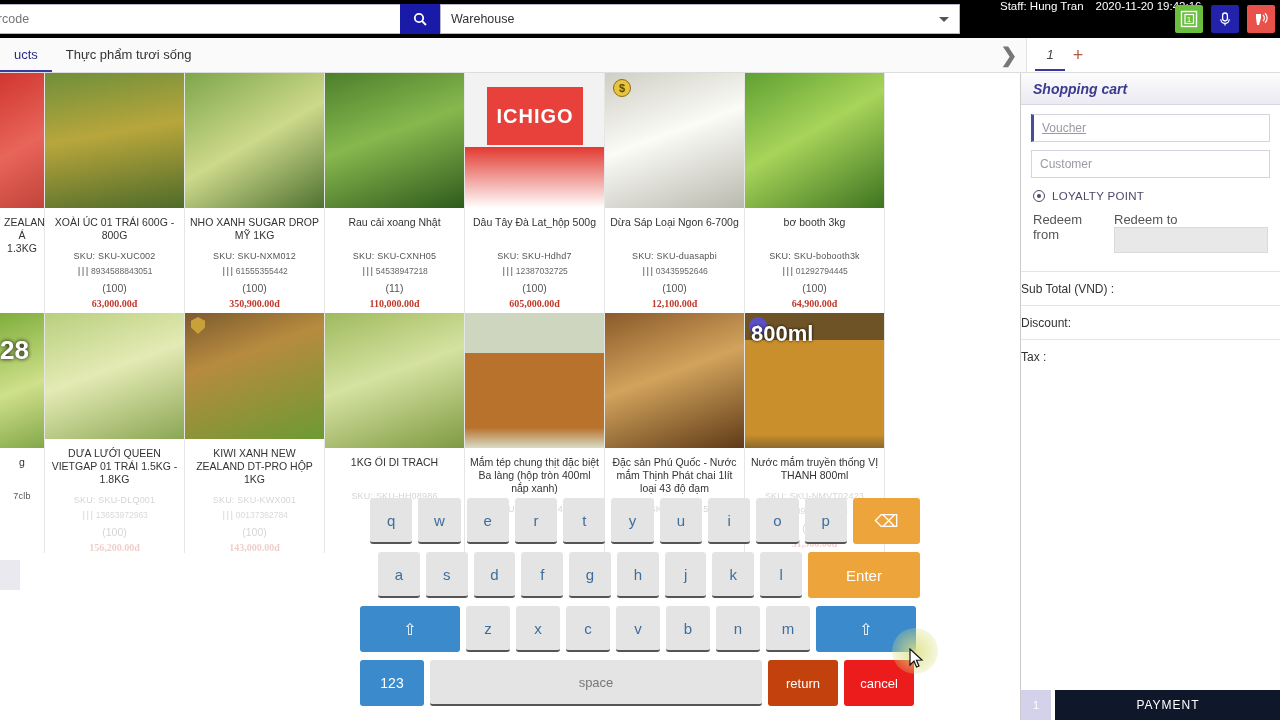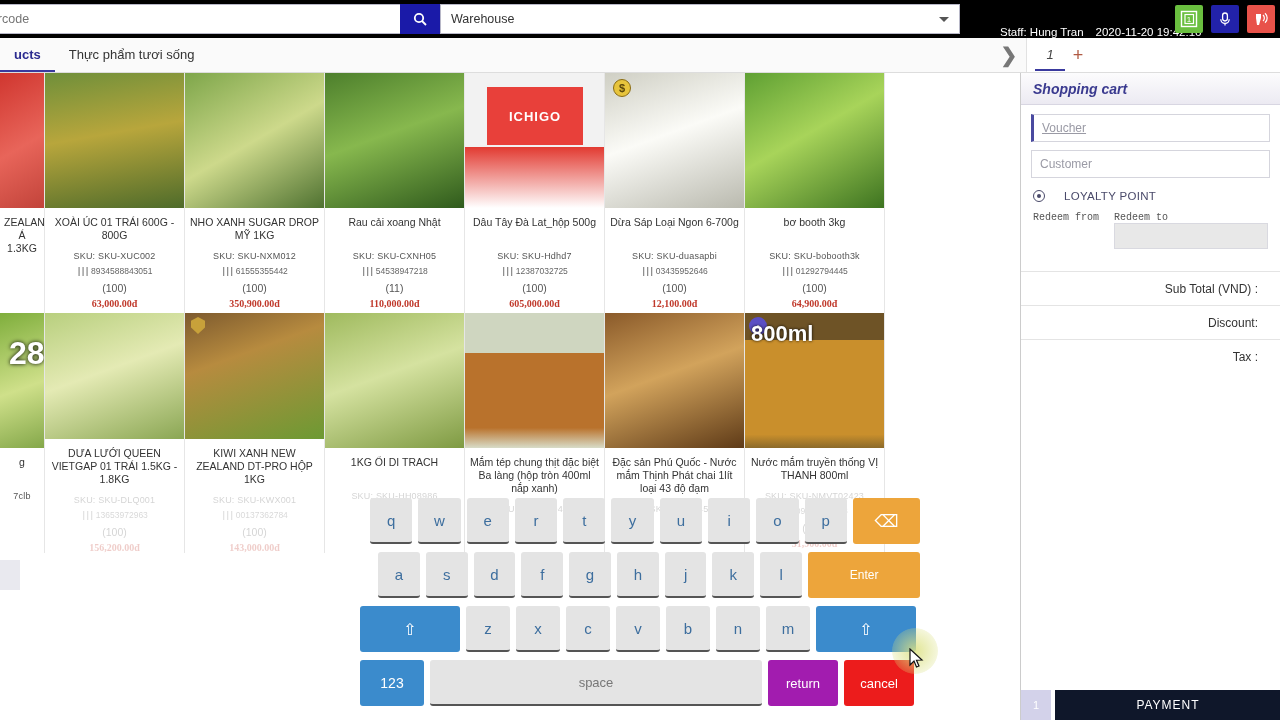--- a/index.html
+++ b/index.html
@@ -16,36 +16,36 @@
     font-family:"Liberation Sans", sans-serif; }
   #search-btn { width:40px; height:30px; background:#1a1aa8; border:none; color:#fff;
     display:flex; align-items:center; justify-content:center; cursor:pointer; }
   #warehouse-sel { position:absolute; left:440px; top:4px; width:520px; height:30px;
     background:#fff; border:1px solid #b8b8c8; font-size:12.5px; color:#333;
     padding:12px 10px; display:flex; align-items:center; }
   #warehouse-caret { position:absolute; right:10px; top:12px; width:0;height:0;
     border-left:5px solid transparent; border-right:5px solid transparent;
     border-top:5px solid #555; }
   #staff-info { position:absolute; left:1000px; top:0; height:38px; display:flex;
-    align-items:flex-end; color:#fff; font-size:11.5px; white-space:nowrap; }
+    align-items:flex-start; color:#fff; font-size:11.5px; white-space:nowrap; }
   #staff-info .sep { display:inline-block; width:12px; }
   .hdr-icon { position:absolute; top:5px; width:28px; height:28px; border-radius:2px;
     display:flex; align-items:center; justify-content:center; cursor:pointer; }
   #icon-screen { left:1175px; background:#6abf3f; }
   #icon-mic    { left:1211px; background:#2222aa; }
   #icon-scan   { left:1247px; background:#e8524a; }
 
   
   #tabstrip { position:absolute; left:0; top:38px; width:1280px; height:35px;
     background:#fafafa; border-bottom:1px solid #ddd; }
   #cat-tabs { position:absolute; left:0; top:0; height:34px; display:flex;
     align-items:center; }
   .cat-tab { height:34px; line-height:34px; font-size:13px; color:#333;
     padding:0 14px; cursor:pointer; white-space:nowrap; }
-  .cat-tab.active { color:#2b2b8f; border-bottom:2px solid #3a3a9e; font-weight:bold;}
+  .cat-tab.active { color:#2b2b8f; border-bottom:2px solid #3a3a9e; font-weight:normal;}
   #cat-next { position:absolute; left:993px; top:0; width:32px; height:34px;
     display:flex; align-items:center; justify-content:center; cursor:pointer;
     background:#fafafa; color:#777; font-size:20px; font-weight:bold; }
   #order-tabs { position:absolute; left:1026px; top:0; width:254px; height:34px;
     background:#fff; display:flex; align-items:center; border-left:1px solid #e2e2e2;}
   .order-tab { width:30px; height:32px; display:flex; align-items:center;
     justify-content:center; font-size:13px; font-style:italic; color:#444;
     cursor:pointer; margin-left:8px; }
   .order-tab.active { border-bottom:2px solid #3a3a9e; }
   #order-add { width:26px; height:32px; display:flex; align-items:center;
@@ -88,63 +88,63 @@
   .g-lime    { background:linear-gradient(150deg,#5fa033,#a8d45a 45%,#3d7320);}
   .g-melon   { background:linear-gradient(160deg,#b8cf7e,#e4eab4 45%,#8aa653);}
   .g-kiwi    { background:linear-gradient(160deg,#7d5a2e,#b78b3f 35%,#6c9a33);}
   .g-guava   { background:linear-gradient(160deg,#9fba5e,#d5e2a0 45%,#7e9a42);}
   .g-jar     { background:linear-gradient(180deg,#d7d2c4 0 25%,#4a3320 25% 80%,#ccc7b8);}
   .g-jars    { background:linear-gradient(180deg,#cfd6c0 0 30%,#b9722c 30% 85%,#d8dcc8);}
   .g-sauce   { background:linear-gradient(160deg,#8a5a2a,#d2a35c 45%,#5e3a17);}
   .g-bottle  { background:linear-gradient(180deg,#6e5326 0 20%,#c98f2c 20% 90%,#8c6a2a);}
   .g-pear    { background:linear-gradient(160deg,#7fae3c,#cfe08a 45%,#5d8a28);}
   .ichigo { position:absolute; left:22px; top:14px; width:96px; height:58px;
-    background:#e8403a; color:#fff; font-size:13px; font-weight:bold;
+    background:#e8403a; color:#fff; font-size:20px; font-weight:bold;
     display:flex; align-items:center; justify-content:center; letter-spacing:1px;}
   .pkg800 { position:absolute; left:6px; top:8px; font-size:22px; font-weight:bold;
     color:#fff; text-shadow:0 0 3px #000; }
-  .num28 { position:absolute; left:9px; top:22px; font-size:32px; font-weight:bold;
+  .num28 { position:absolute; left:0; top:22px; font-size:26px; font-weight:bold;
     color:#fff; text-shadow:0 0 4px #000; }
   .shield { position:absolute; left:6px; top:4px; width:14px; height:17px;
     background:#c8a13a; clip-path:polygon(50% 0,100% 22%,100% 62%,50% 100%,0 62%,0 22%);}
   .coin { position:absolute; left:8px; top:6px; width:18px; height:18px;
     border-radius:50%; background:#e7c43c; border:1.5px solid #8a6c14;
     color:#5b460a; font-size:11px; font-weight:bold; text-align:center;
     line-height:16px; }
 
   
   #cart { position:absolute; left:1020px; top:73px; width:260px; height:647px;
     background:#fff; border-left:1px solid #ccc; }
   #cart-title { height:32px; line-height:32px; padding-left:12px;
     font-size:14px; font-style:italic; font-weight:bold; color:#3a3a8f;
     background:linear-gradient(180deg,#fcfcfd,#eceaf2); border-bottom:1px solid #d8d6e2;}
   .cart-field { margin:8px 10px 0; height:28px; border:1px solid #d5d5dd;
     display:flex; align-items:center; padding-left:8px; font-size:12px;
     color:#9a9aa5; background:#fff; }
   #voucher-row { border-left:3px solid #4a4aa0; margin-top:9px;text-decoration:underline; }
   #loyalty { margin:12px 0 0 12px; font-size:11.5px; color:#4a4a6a;
-    display:flex; align-items:center; gap:19px; letter-spacing:.3px;}
+    display:flex; align-items:center; gap:7px; letter-spacing:.3px;}
   #loyalty .ico { width:12px;height:12px;border-radius:50%;border:1.5px solid #4a4a6a;
     position:relative; }
   #loyalty .ico:after{ content:""; position:absolute; left:3px; top:3px; width:4px;
     height:4px; background:#4a4a6a; border-radius:50%; }
   #redeem { margin:10px 12px 0; display:flex; gap:12px; }
   .redeem-col { flex:1; }
-  .redeem-lbl { font-size:10px; color:#555; margin-bottom:0;font-family:Liberation Mono, monospace; }
+  .redeem-lbl { font-size:13px; color:#555; margin-bottom:0; }
   .redeem-in { height:26px; display:flex; border:1px solid #d9d9e0; }
   .redeem-in input { flex:1; border:none; outline:none; min-width:0;
     background:#fff; font-size:11px; padding:0 5px;
     font-family:"Liberation Sans", sans-serif; }
   .redeem-in .unit { background:#e3e3e3; border-left:1px solid #d2d2d2;
     font-size:11px; color:#444; display:flex; align-items:center; padding:0 9px; }
   .redeem-in.muted { background:#e8e8e8; }
   .redeem-in.muted input { background:#e8e8e8; }
   #totals { position:absolute; left:0; top:198px; width:260px; }
   .trow { height:34px; border-top:1px solid #e4e4e4; display:flex;
-    align-items:center; justify-content:flex-end; padding-right:17px;
+    align-items:center; padding-right:4px;
     font-size:12px; color:#333; }
   #payment-bar { position:absolute; left:0; bottom:0; width:260px; height:30px;
     display:flex; }
   #pay-count { width:30px; background:#d3d2ea; color:#fff; font-size:11px;
     display:flex; align-items:center; justify-content:center; }
   #pay-btn { flex:1; margin-left:4px; background:#0f172a; color:#fff;
     font-size:12px; letter-spacing:1px; display:flex; align-items:center;
     justify-content:center; cursor:pointer; }
 
   
@@ -152,27 +152,27 @@
     background:transparent; }
   .krow { display:flex; gap:6px; margin-bottom:8px; }
   #krow1 { padding-left:10px; }
   #krow2 { padding-left:18px; }
   .key { width:44px; height:46px; background:#e4e4e4; border-radius:3px;
     border-bottom:2px solid #555; display:flex; align-items:center;
     justify-content:center; font-size:15px; color:#3d6e9e; cursor:pointer; }
   .key.wide-bs { width:70px; background:#eda53b; color:#fff; border-bottom:none;
     border-radius:3px; font-size:17px; }
   .key.enter { width:118px; background:#eda53b; color:#fff; border-bottom:none;
-    font-size:12px; }
+    font-size:15px; }
   .key.shift { width:100px; background:#3b8bcc; color:#fff; border-bottom:none;
     font-size:16px; }
   .key.num123 { width:64px; background:#3b8bcc; color:#fff; border-bottom:none;
     font-size:14px; }
   .key.space { width:332px; background:#e4e4e4; color:#777; font-size:13px; }
-  .key.ret { width:70px; background:#a21caf; color:#fff; border-bottom:none;
+  .key.ret { width:70px; background:#c2410c; color:#fff; border-bottom:none;
     font-size:13px; }
   .key.cancel { width:70px; background:#ec1c1c; color:#fff; border-bottom:none;
     font-size:13px; }
   #touch-glow { position:absolute; left:892px; top:628px; width:46px; height:46px;
     border-radius:50%; background:radial-gradient(circle,rgba(220,225,130,.85),
     rgba(215,222,120,.25) 70%,transparent 72%); }
   #cursor { position:absolute; left:908px; top:648px; width:16px; height:22px;
     color:#222; font-size:19px; line-height:1; }
   #bot-white2 { position:absolute; left:0; top:553px; width:1020px; height:167px;
     background:#fff; }

